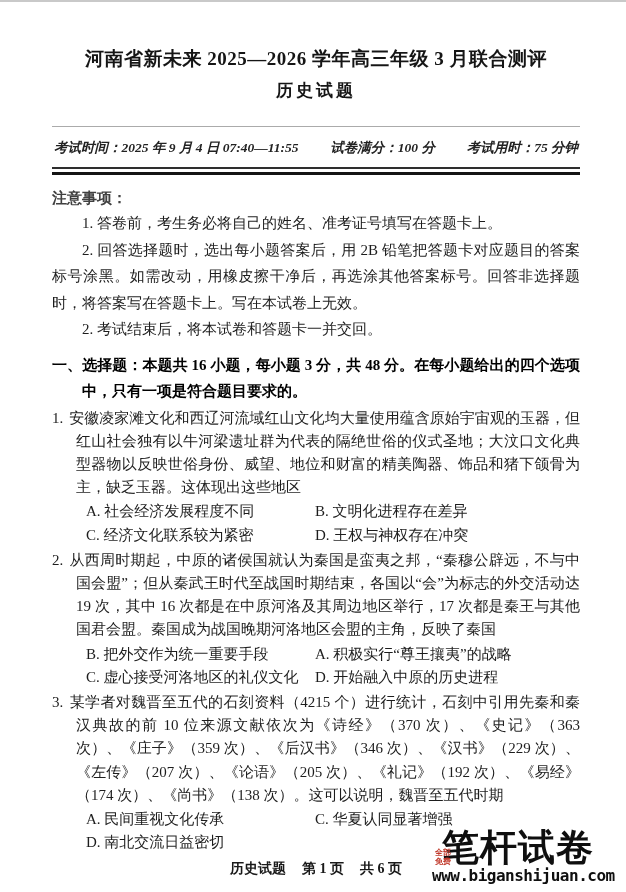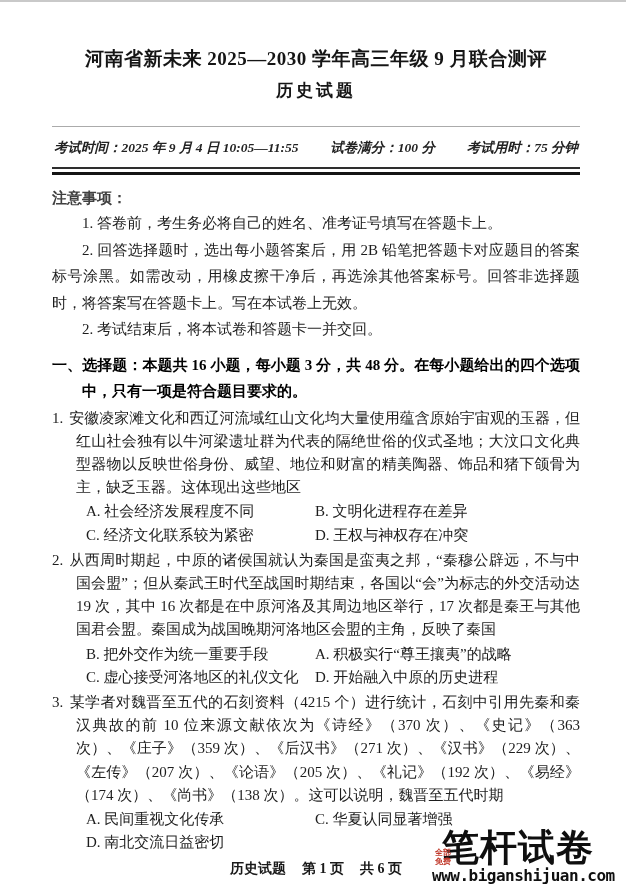--- a/index.html
+++ b/index.html
@@ -39,25 +39,25 @@
   .free { position:absolute; left:1px; top:38px; width:18px; font-size:8px; line-height:8.5px; font-weight:bold; font-family:"Liberation Sans","DejaVu Sans",sans-serif;text-align:right; }
   .url { position:absolute; left:0; bottom:0; font-family:"DejaVu Sans Mono","Liberation Mono",monospace; font-size:16px; font-weight:bold; color:#0f0f0f; letter-spacing:-0.5px; }
 </style>
 </head>
 <body>
 
 <div class="scan-edge"></div>
 
 <div class="page">
 
-  <h1 class="title1">河南省新未来 2025—2030 学年高三年级 9 月联合测评</h1>
+  <h1 class="title1">河南省新未来 2025—2026 学年高三年级 3 月联合测评</h1>
   <h2 class="title2">历史试题</h2>
 
   <div class="meta">
-    <span>考试时间：2025 年 9 月 4 日 10:05—11:55</span>
+    <span>考试时间：2025 年 9 月 4 日 07:40—11:55</span>
     <span>试卷满分：100 分</span>
     <span>考试用时：75 分钟</span>
   </div>
   <div class="double-rule"></div>
 
   <div>
     <p class="notice-h">注意事项：</p>
     <p class="notice-p">1. 答卷前，考生务必将自己的姓名、准考证号填写在答题卡上。</p>
     <p class="notice-p">2. 回答选择题时，选出每小题答案后，用 2B 铅笔把答题卡对应题目的答案标号涂黑。如需改动，用橡皮擦干净后，再选涂其他答案标号。回答非选择题时，将答案写在答题卡上。写在本试卷上无效。</p>
     <p class="notice-p">2. 考试结束后，将本试卷和答题卡一并交回。</p>
@@ -79,21 +79,21 @@
     <p class="stem"><span class="qnum">2.</span><span>从西周时期起，中原的诸侯国就认为秦国是蛮夷之邦，“秦穆公辟远，不与中国会盟”；但从秦武王时代至战国时期结束，各国以“会”为标志的外交活动达 19 次，其中 16 次都是在中原河洛及其周边地区举行，17 次都是秦王与其他国君会盟。秦国成为战国晚期河洛地区会盟的主角，反映了秦国</span></p>
     <div class="opts">
       <div>B. 把外交作为统一重要手段</div>
       <div>A. 积极实行“尊王攘夷”的战略</div>
       <div>C. 虚心接受河洛地区的礼仪文化</div>
       <div>D. 开始融入中原的历史进程</div>
     </div>
   </div>
 
   <div class="question">
-    <p class="stem"><span class="qnum">3.</span><span>某学者对魏晋至五代的石刻资料（4215 个）进行统计，石刻中引用先秦和秦汉典故的前 10 位来源文献依次为《诗经》（370 次）、《史记》（363 次）、《庄子》（359 次）、《后汉书》（271 次）、《汉书》（229 次）、《左传》（207 次）、《论语》（205 次）、《礼记》（192 次）、《易经》（174 次）、《尚书》（138 次）。这可以说明，魏晋至五代时期</span></p>
+    <p class="stem"><span class="qnum">3.</span><span>某学者对魏晋至五代的石刻资料（4215 个）进行统计，石刻中引用先秦和秦汉典故的前 10 位来源文献依次为《诗经》（370 次）、《史记》（363 次）、《庄子》（359 次）、《后汉书》（346 次）、《汉书》（229 次）、《左传》（207 次）、《论语》（205 次）、《礼记》（192 次）、《易经》（174 次）、《尚书》（138 次）。这可以说明，魏晋至五代时期</span></p>
     <div class="opts">
       <div>A. 民间重视文化传承</div>
       <div>C. 华夏认同显著增强</div>
       <div>D. 南北交流日益密切</div>
     </div>
   </div>
 
   <div class="footer">
     <span>历史试题</span><span>第 1 页</span><span>共 6 页</span>
   </div>

